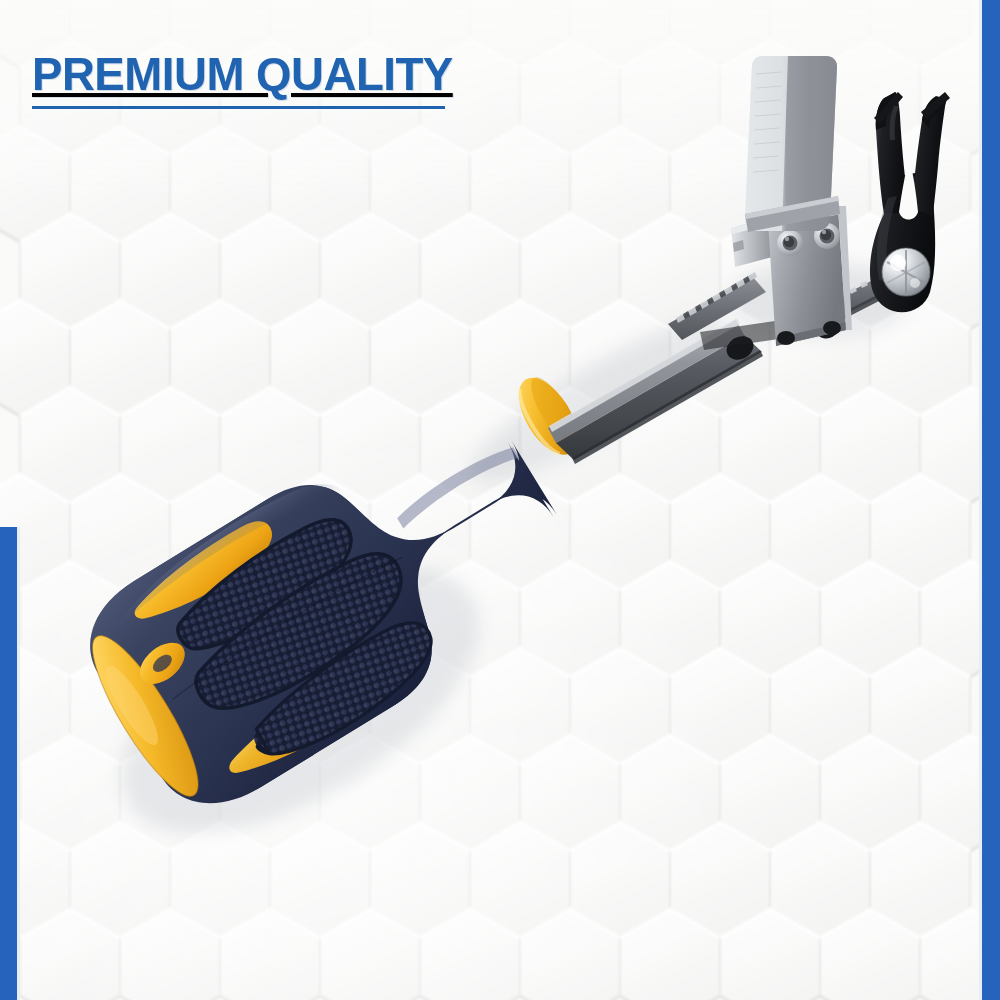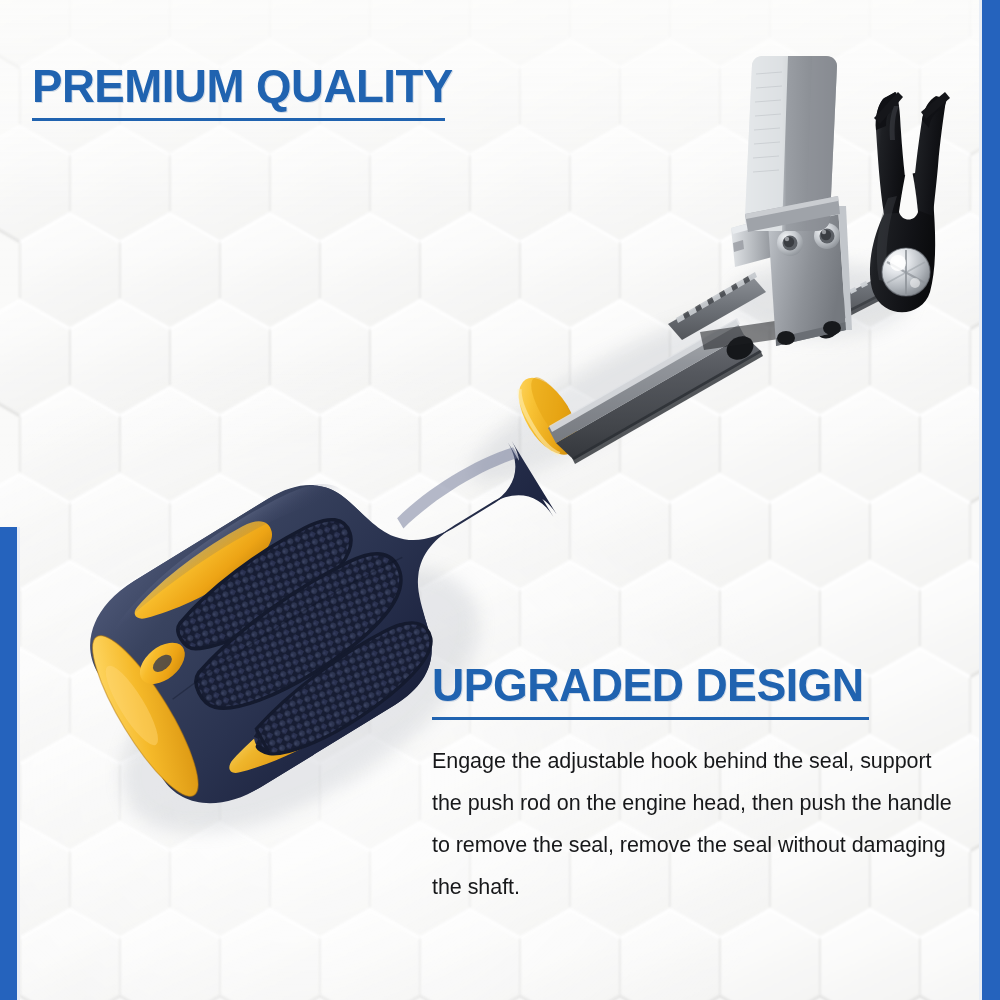--- a/index.html
+++ b/index.html
@@ -66,21 +66,21 @@
     left: 17px;
     top: 527px;
     width: 3px;
     height: 473px;
     background: #e8eef7;
   }
 
   
   .block { position: absolute; z-index: 5; }
 
-  #block-premium { left: 32px; top: 62px; width: 680px; }
+  #block-premium { left: 32px; top: 50px; width: 680px; text-decoration: underline; }
   #block-upgraded { left: 432px; top: 662px; width: 530px; }
 
   .heading {
     font-family: "Liberation Sans", sans-serif;
     font-weight: bold;
     font-size: 47px;
     line-height: 1.0;
     letter-spacing: -0.5px;
     color: #2063b0;
     margin: 0;
@@ -690,19 +690,14 @@
   <div class="rail" id="rail-right"></div>
   <div class="rail" id="rail-right-inner"></div>
   <div class="rail" id="rail-left"></div>
   <div class="rail" id="rail-left-inner"></div>
 
   <div class="block" id="block-premium">
     <h1 class="heading" id="heading-premium">PREMIUM QUALITY</h1>
     <div class="heading-rule" id="rule-premium"></div>
   </div>
 
-  <div class="block" id="block-upgraded">
-    <h1 class="heading" id="heading-upgraded">UPGRADED DESIGN</h1>
-    <div class="heading-rule" id="rule-upgraded"></div>
-    <p class="body-text" id="text-upgraded">Engage the adjustable hook behind the seal, support the push rod on the engine head, then push the handle to remove the seal, remove the seal without damaging the shaft.</p>
-  </div>
 
 </div>
 
 </body></html>

